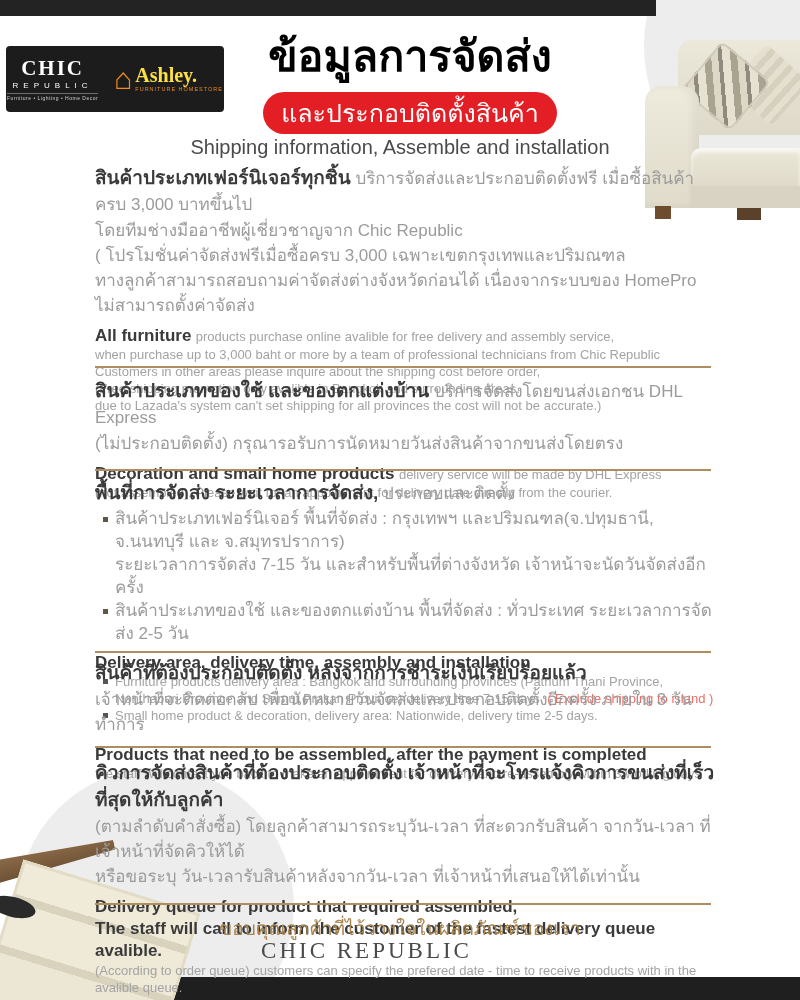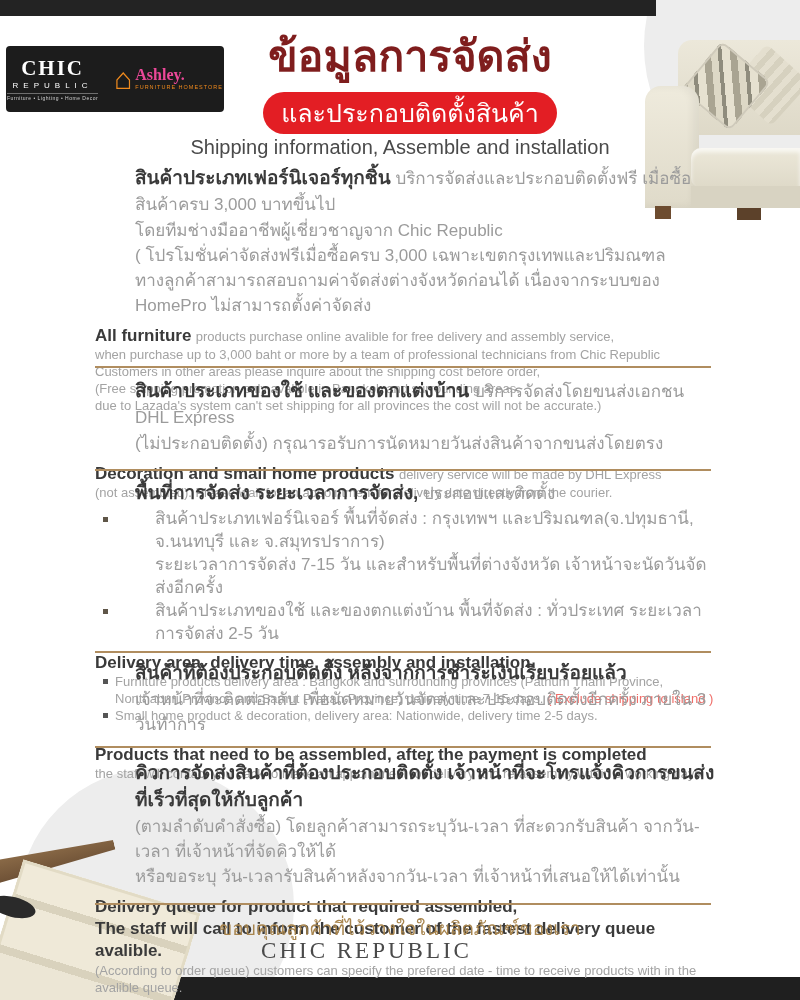--- a/index.html
+++ b/index.html
@@ -36,33 +36,33 @@
   
   .logo-box { position:absolute; left:6px; top:46px; width:218px; height:66px; background:#1c1c1c; border-radius:4px;
       display:flex; align-items:center; justify-content:center; gap:16px; z-index:4; }
   .chic-logo { text-align:center; color:#fff; line-height:1; }
   .chic-name { font-family:"Liberation Serif", serif; font-size:21px; letter-spacing:2px; font-weight:700; }
   .chic-sub { font-size:8px; letter-spacing:5px; margin-top:3px; }
   .chic-tag { font-size:5px; color:#cfcfcf; border-top:1px solid #6e6e6e; margin-top:3px; padding-top:2px; letter-spacing:0.5px; }
   .ashley-logo { display:flex; align-items:center; gap:3px; }
   .house-icon { color:#f08a1d; font-size:30px; line-height:1; font-weight:700; }
   .ashley-text { line-height:1; }
-  .ashley-name { color:#ec4899; font-family:"Liberation Serif", serif; font-weight:700; font-size:16px; }
+  .ashley-name { color:#fde047; font-family:"Liberation Serif", serif; font-weight:700; font-size:20px; }
   .ashley-sub { color:#f08a1d; font-size:5.5px; letter-spacing:1px; margin-top:2px; }
 
-  .page-title { position:absolute; left:220px; top:30px; width:380px; text-align:center; font-size:43px; font-weight:700; color:#7f1d1d; z-index:4; line-height:1.25; }
+  .page-title { position:absolute; left:220px; top:30px; width:380px; text-align:center; font-size:43px; font-weight:700; color:#000000; z-index:4; line-height:1.25; }
   .badge { position:absolute; left:263px; top:92px; width:294px; height:42px; background:#e31e24; border-radius:22px;
       color:#fff; font-size:25px; display:flex; align-items:center; justify-content:center; z-index:4; }
   .subtitle { position:absolute; left:100px; top:136px; width:600px; text-align:center; font-size:20px; color:#4a4a4a; z-index:4; }
 
   
   .sec { position:absolute; left:95px; width:620px; z-index:5; }
   .sep { position:absolute; left:95px; width:616px; height:0; border-top:2px solid #b08d5f; z-index:5; }
 
-  .th-line { font-size:17px; color:#9b9b9b; line-height:25px;margin-left:40px; }
+  .th-line { font-size:17px; color:#9b9b9b; line-height:25px; }
   .th-bold { font-size:19px; font-weight:700; color:#3a3a3a; }
   .th-mix  { line-height:26px; }
   .en-mix  { line-height:21px; margin-top:7px; }
   .en-bold { font-size:17px; font-weight:700; color:#3a3a3a; }
   .en-line { font-size:13px; color:#a3a3a3; line-height:17px; }
   .red { color:#ef6d68; }
 
   .bullet { display:flex; }
   .bullet .sq { flex:none; width:5px; height:5px; background:#5f5648; margin:10px 7px 0 8px; }
   .bullet .sq-en { flex:none; width:5px; height:5px; background:#555; margin:6px 7px 0 8px; }

